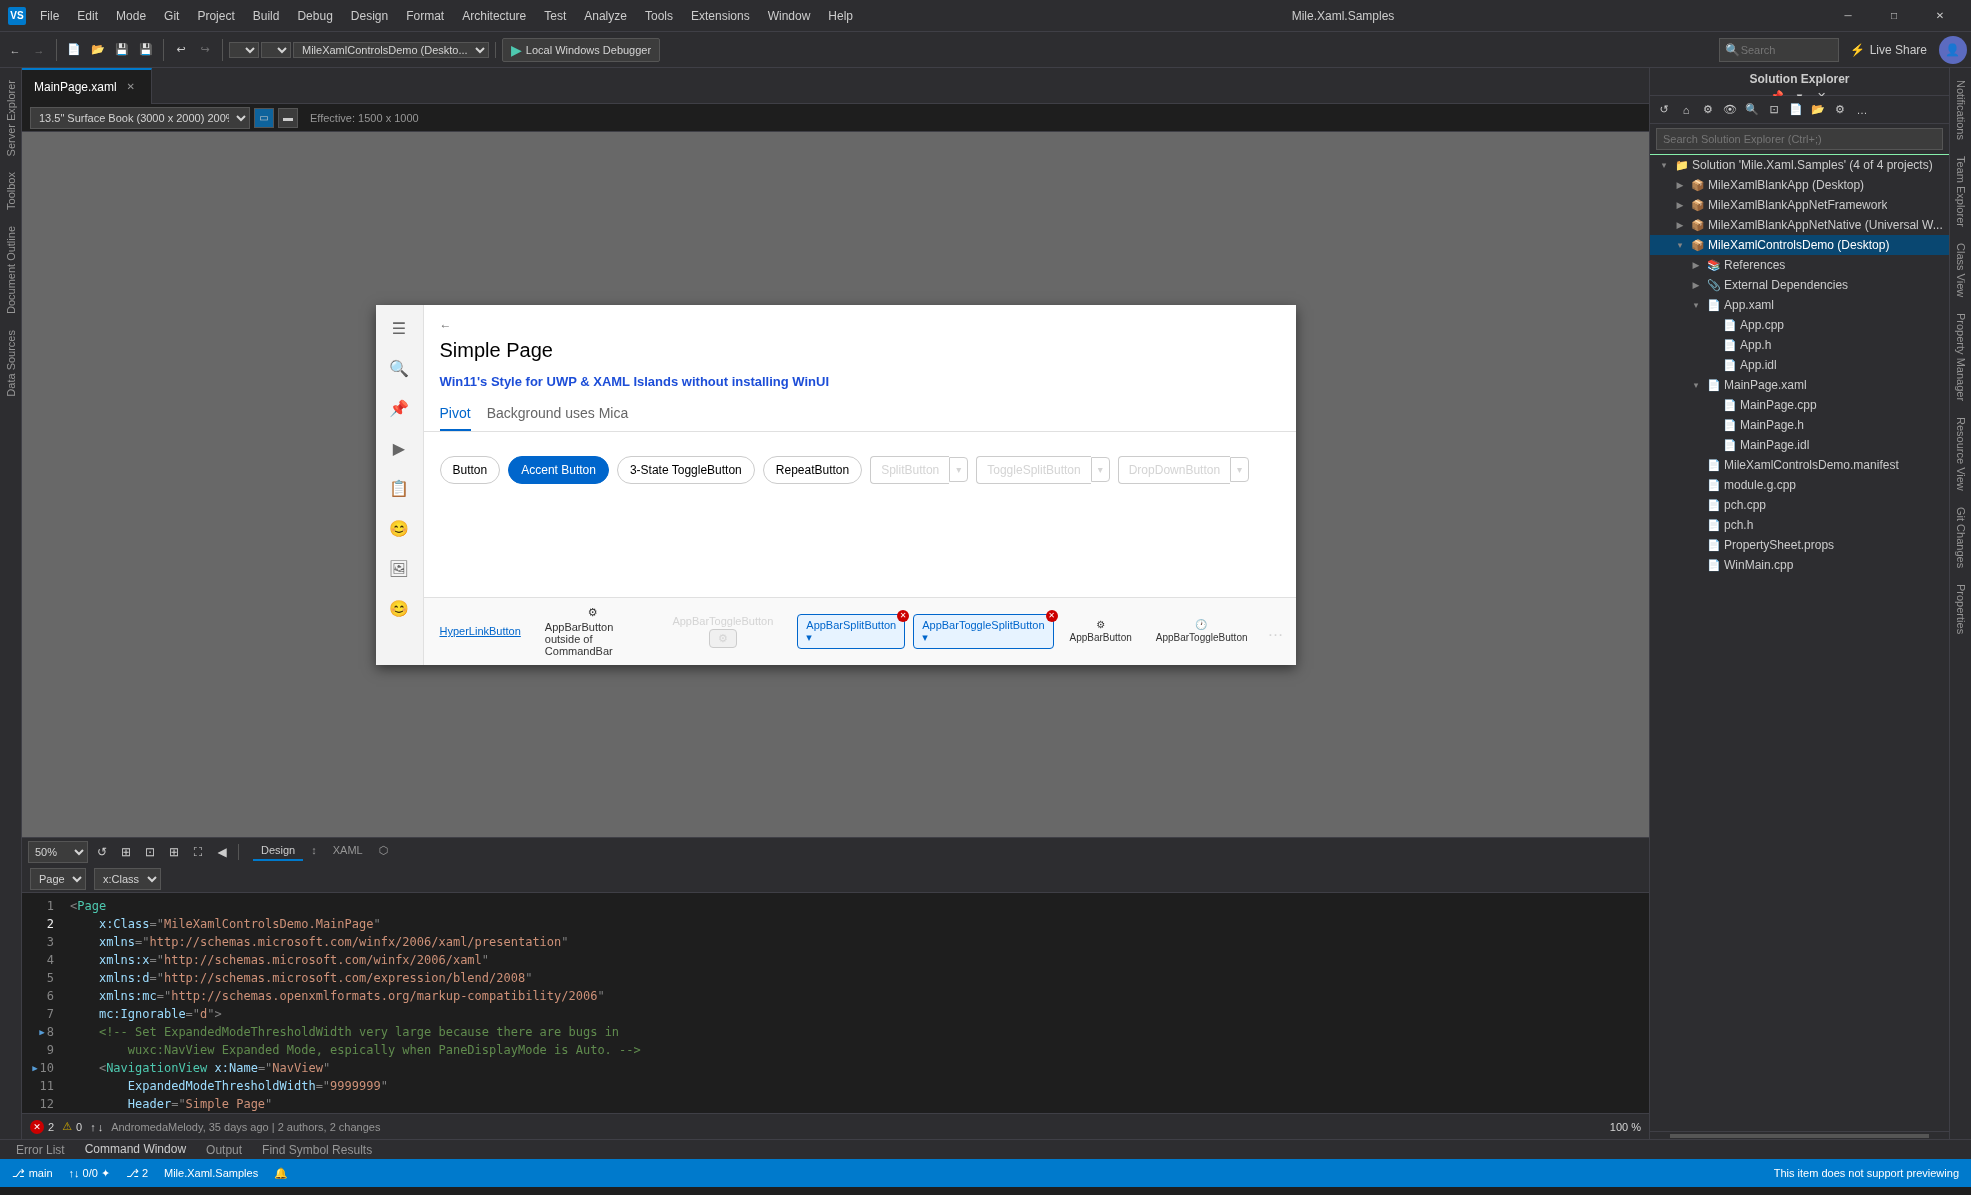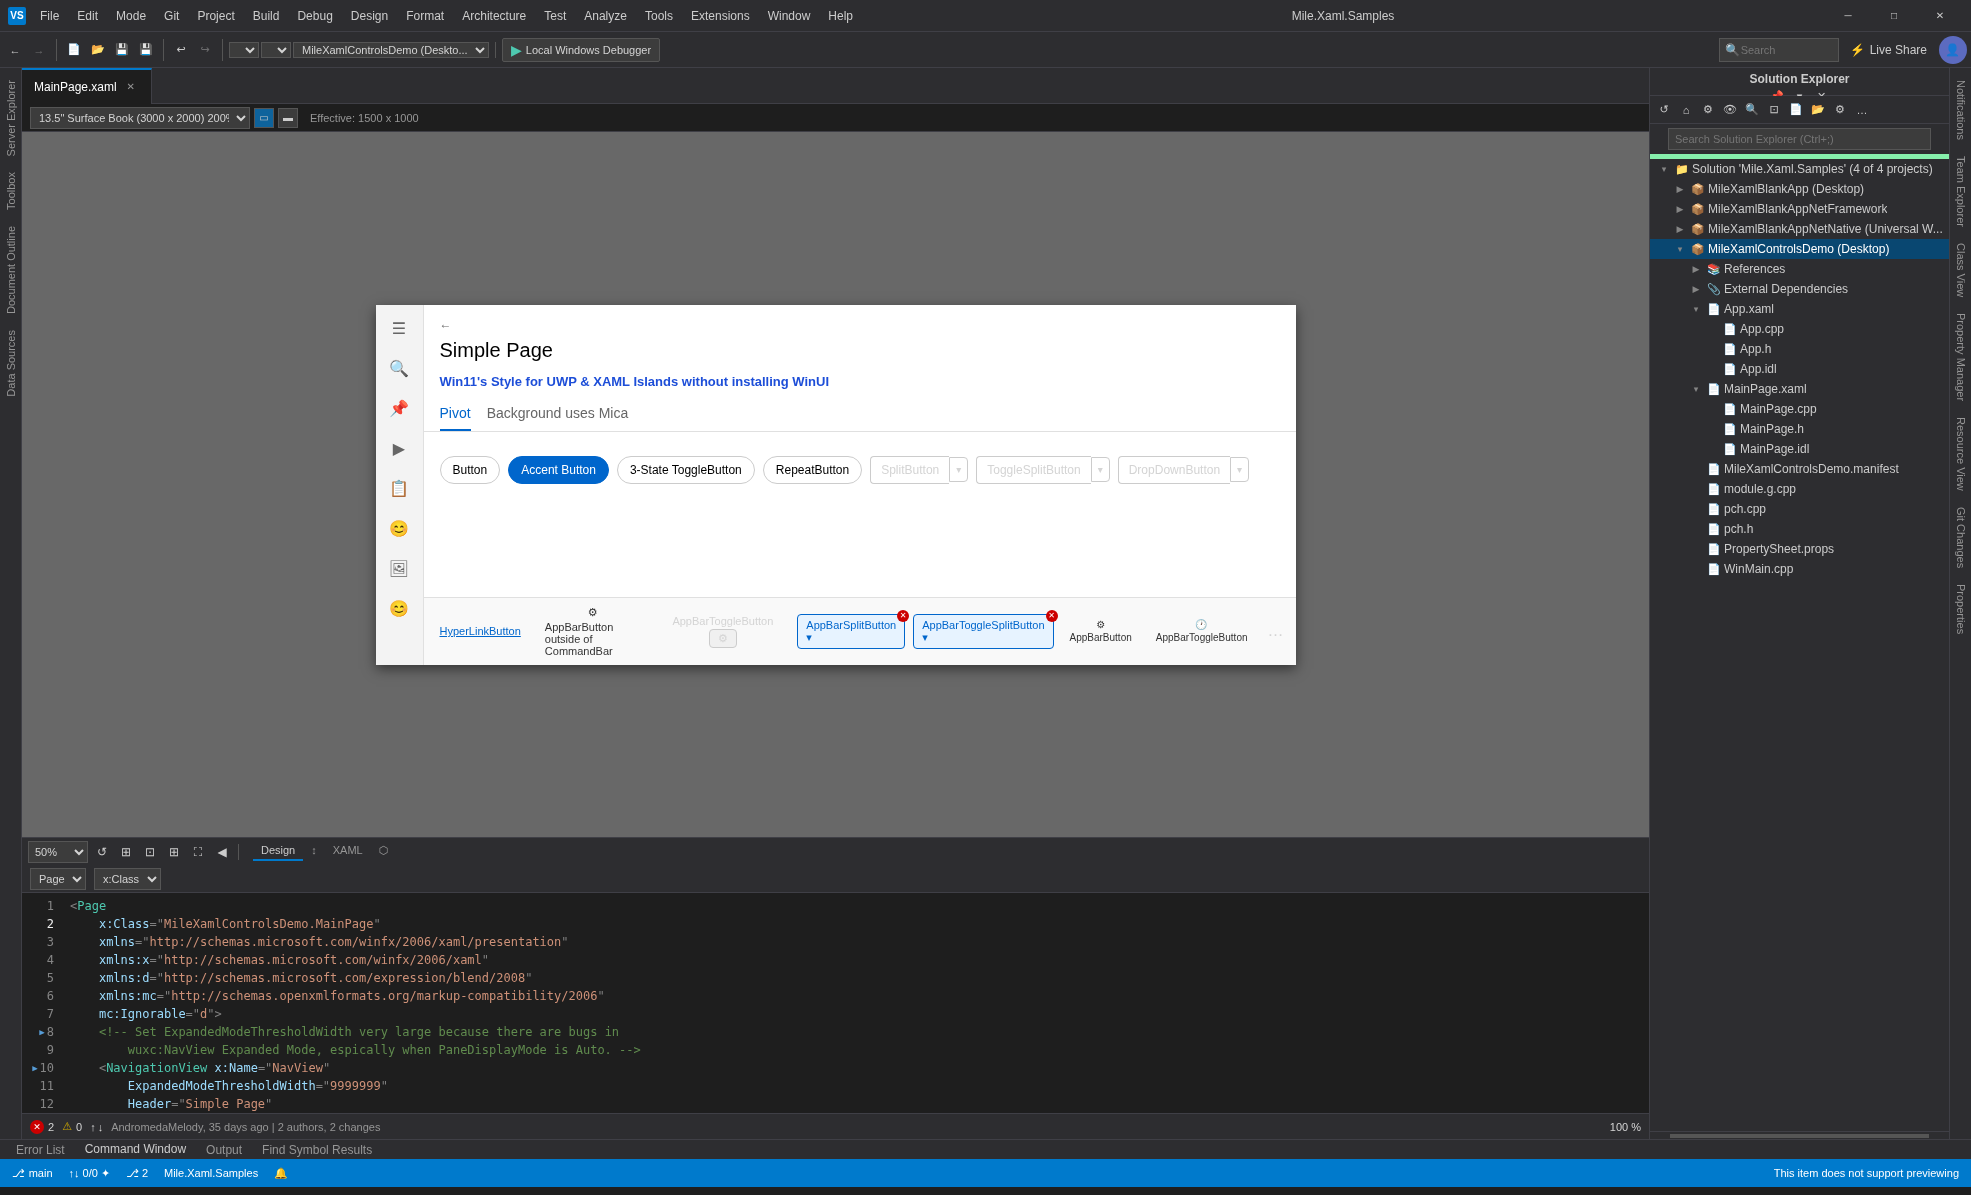--- a/index.html
+++ b/index.html
@@ -93,21 +93,21 @@
     .xml-punct { color: #808080; }
 
     
     #right-panel { width: 300px; background: #2d2d30; border-left: 1px solid #3f3f46; display: flex; flex-direction: column; overflow: hidden; }
     #solution-explorer-header { display: flex; align-items: center; justify-content: space-between; padding: 4px 8px; background: #2d2d30; border-bottom: 1px solid #3f3f46; height: 28px; flex-direction: column; }
     #solution-explorer-header .se-title { font-size: 12px; color: #cccccc; font-weight: 600; }
     #solution-explorer-header .se-actions { display: flex; gap: 2px; }
     #solution-explorer-header .se-btn { width: 20px; height: 20px; display: flex; align-items: center; justify-content: center; cursor: pointer; color: #cccccc; font-size: 11px; }
     #se-toolbar { display: flex; align-items: center; padding: 2px 4px; background: #2d2d30; border-bottom: 1px solid #3f3f46; gap: 2px; flex-wrap: wrap; height: 28px; }
     #se-toolbar .se-tb-btn { width: 20px; height: 20px; display: flex; align-items: center; justify-content: center; cursor: pointer; color: #cccccc; font-size: 11px; border: 1px solid transparent; border-radius: 2px; }
-    #se-search { padding: 4px 18px; border-bottom: 5px solid #86efac; }
+    #se-search { padding: 4px 6px; border-bottom: 1px solid #86efac; }
     #se-search input { width: 100%; background: #3c3c3c; border: 1px solid #555; color: #d4d4d4; height: 22px; padding: 0 6px; font-size: 11px; outline: none; }
     #se-tree { flex: 1; overflow-y: auto; overflow-x: hidden; font-size: 12px; }
     #se-tree::-webkit-scrollbar { width: 8px; }
     #se-tree::-webkit-scrollbar-track { background: #2d2d30; }
     #se-tree::-webkit-scrollbar-thumb { background: #555; }
     .tree-item { display: flex; align-items: center; padding: 2px 4px; cursor: pointer; gap: 2px; white-space: nowrap; overflow: hidden; }
     .tree-item.selected { background: #094771; }
     .tree-item .indent { display: inline-block; }
     .tree-item .expand-icon { width: 16px; height: 16px; display: flex; align-items: center; justify-content: center; font-size: 9px; color: #858585; flex-shrink: 0; }
     .tree-item .file-icon { width: 16px; height: 16px; display: flex; align-items: center; justify-content: center; flex-shrink: 0; font-size: 11px; }

